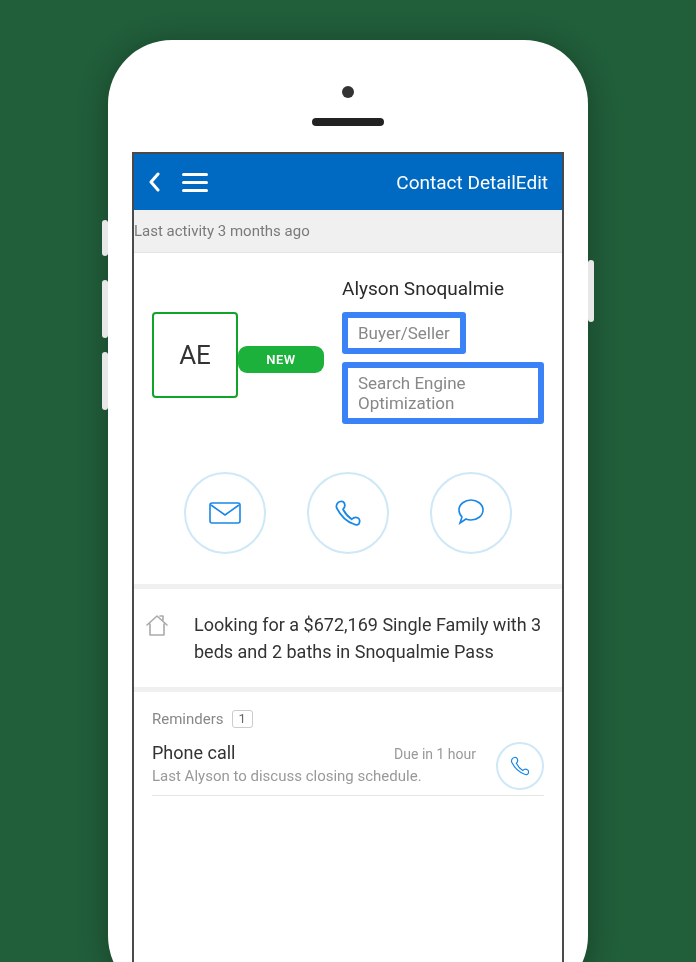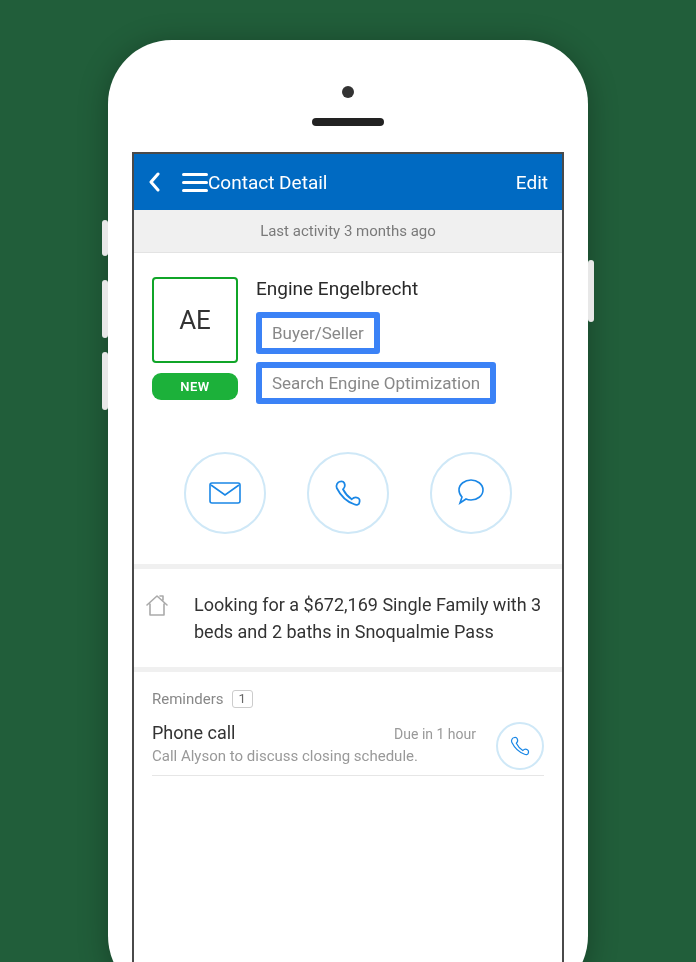--- a/index.html
+++ b/index.html
@@ -67,44 +67,43 @@
     cursor: pointer;
   }
   .hamburger {
     display: flex; flex-direction: column; gap: 5px;
     cursor: pointer;
     margin-right: 20px;
   }
   .hamburger span { display:block; width: 26px; height: 3px; background:#fff; border-radius:2px; }
   .header-title {
     flex: 1;
-    text-align: left;
+    text-align: right;
     font-size: 19px;
     font-weight: 400;
     margin-left: -20px;
   }
   .edit-btn {
     font-size: 19px;
     cursor: pointer;
   }
   .activity-bar {
     background: #f0f0f0;
     border-bottom: 1px solid #e3e3e3;
-    text-align: center;
     color: #7a7a7a;
     font-size: 15px;
     padding: 12px 0;
   }
   .contact-top {
     display: flex;
     padding: 24px 18px 20px 18px;
     background:#fff;
     gap: 18px;
   }
-  .avatar-col { display:flex; flex-direction:column; align-items:center; }
+  .avatar-col { display:flex; flex-direction:row; align-items:center; }
   .avatar-box {
     width: 86px; height: 86px;
     border: 2px solid #10a528;
     border-radius: 4px;
     display:flex; align-items:center; justify-content:center;
     font-size: 26px; color:#333;
     background:#fff;
   }
   .new-badge {
     margin-top: 10px;
@@ -198,21 +197,21 @@
     </div>
 
     <div class="activity-bar">Last activity 3 months ago</div>
 
     <div class="contact-top">
       <div class="avatar-col">
         <div class="avatar-box">AE</div>
         <div class="new-badge">NEW</div>
       </div>
       <div class="info-col">
-        <div class="contact-name">Engine Engelbrecht</div>
+        <div class="contact-name">Alyson Snoqualmie</div>
         <div><span class="tag">Buyer/Seller</span></div>
         <div><span class="tag">Search Engine Optimization</span></div>
       </div>
     </div>
 
     <div class="action-row">
       <div class="action-circle">
         <svg width="32" height="22" viewBox="0 0 32 22">
           <rect x="1" y="1" width="30" height="20" rx="2" fill="none" stroke="#1a87e6" stroke-width="1.6"></rect>
           <polyline points="2,3 16,13 30,3" fill="none" stroke="#1a87e6" stroke-width="1.6"></polyline>
@@ -241,21 +240,21 @@
       <div class="rem-header">
         <span>Reminders</span>
         <span class="rem-count">1</span>
       </div>
       <div class="rem-item">
         <div class="rem-body">
           <div class="rem-title-row">
             <span class="rem-title">Phone call</span>
             <span class="rem-due">Due in 1 hour</span>
           </div>
-          <div class="rem-desc">Call Alyson to discuss closing schedule.</div>
+          <div class="rem-desc">Last Alyson to discuss closing schedule.</div>
         </div>
         <div class="rem-action">
           <svg width="22" height="22" viewBox="0 0 24 24">
             <path d="M5 3 C5 3 8 2 9 4 C10 6 9 8 8 9 C10 13 12 15 15 17 C16 16 18 15 20 16 C22 17 21 20 21 20 C21 21 19 22 17 21 C11 19 6 14 3 8 C2 6 4 3 5 3 Z" fill="none" stroke="#1a87e6" stroke-width="1.3"></path>
           </svg>
         </div>
       </div>
     </div>
 
   </div>

